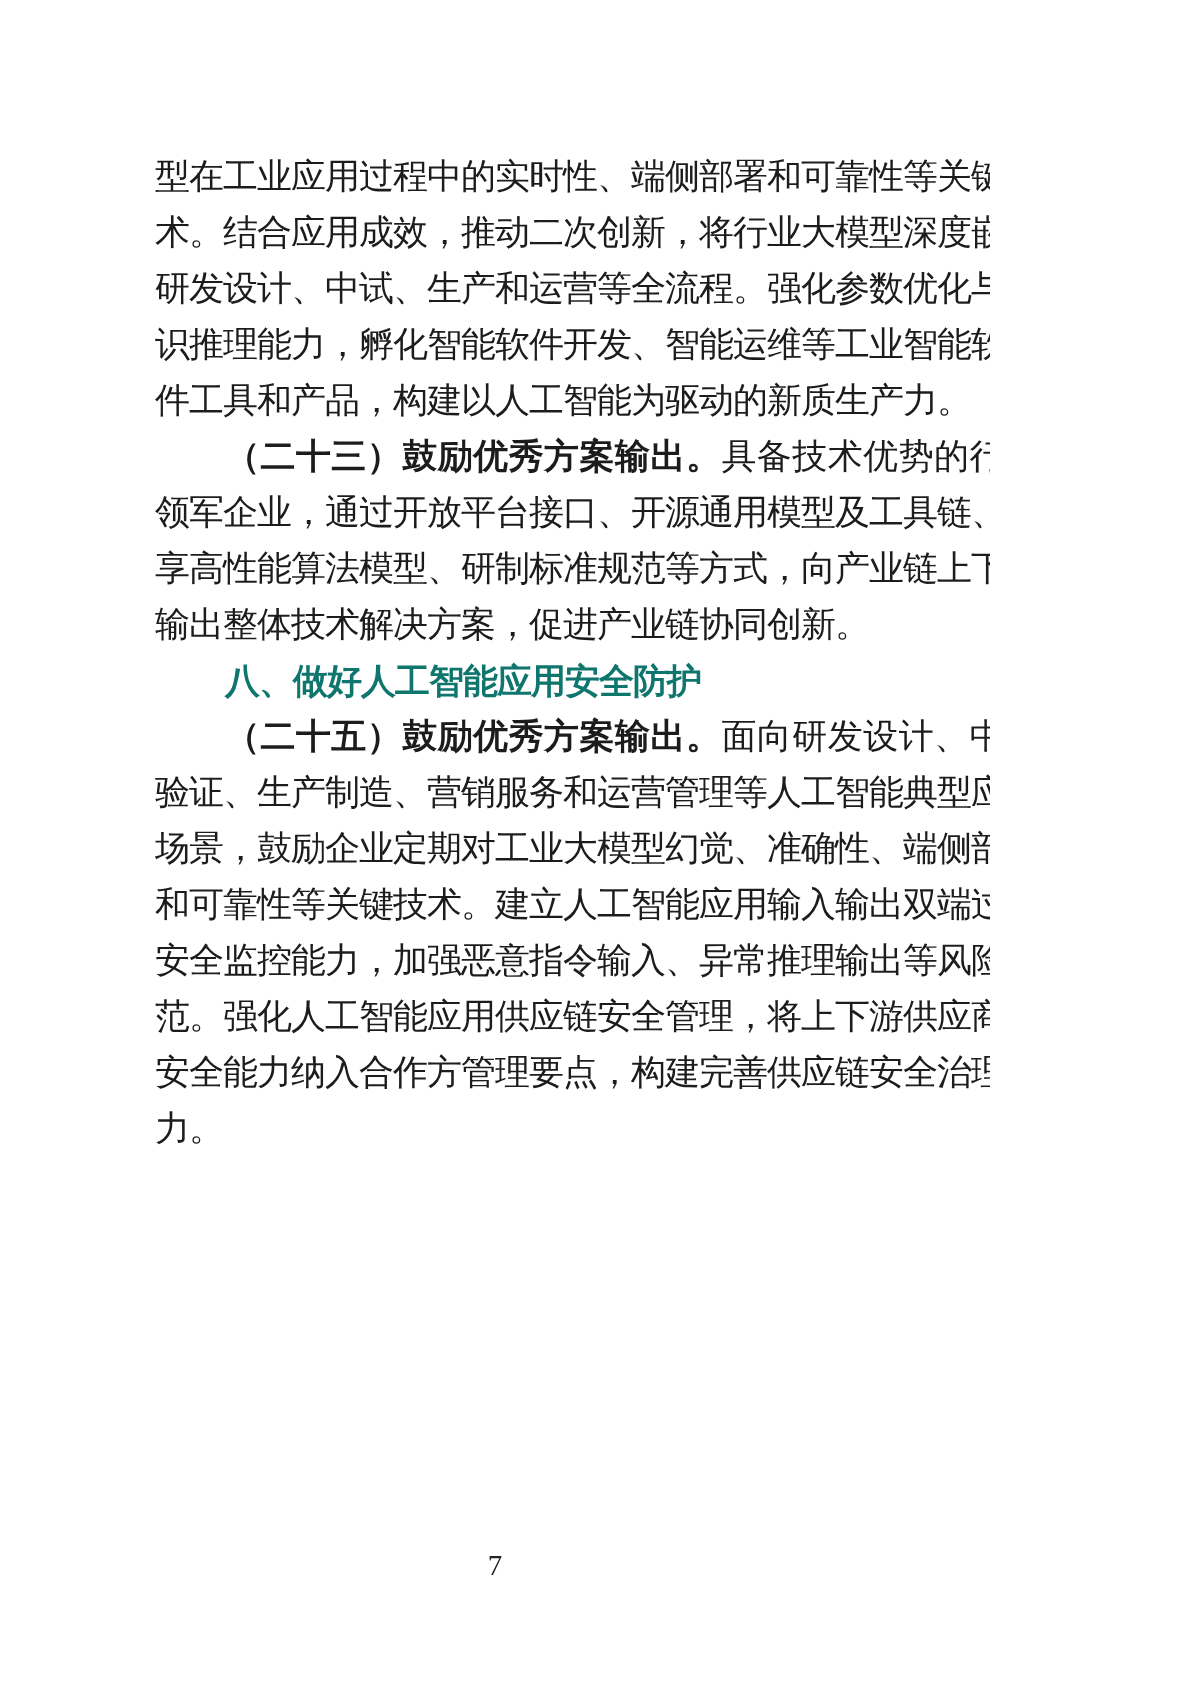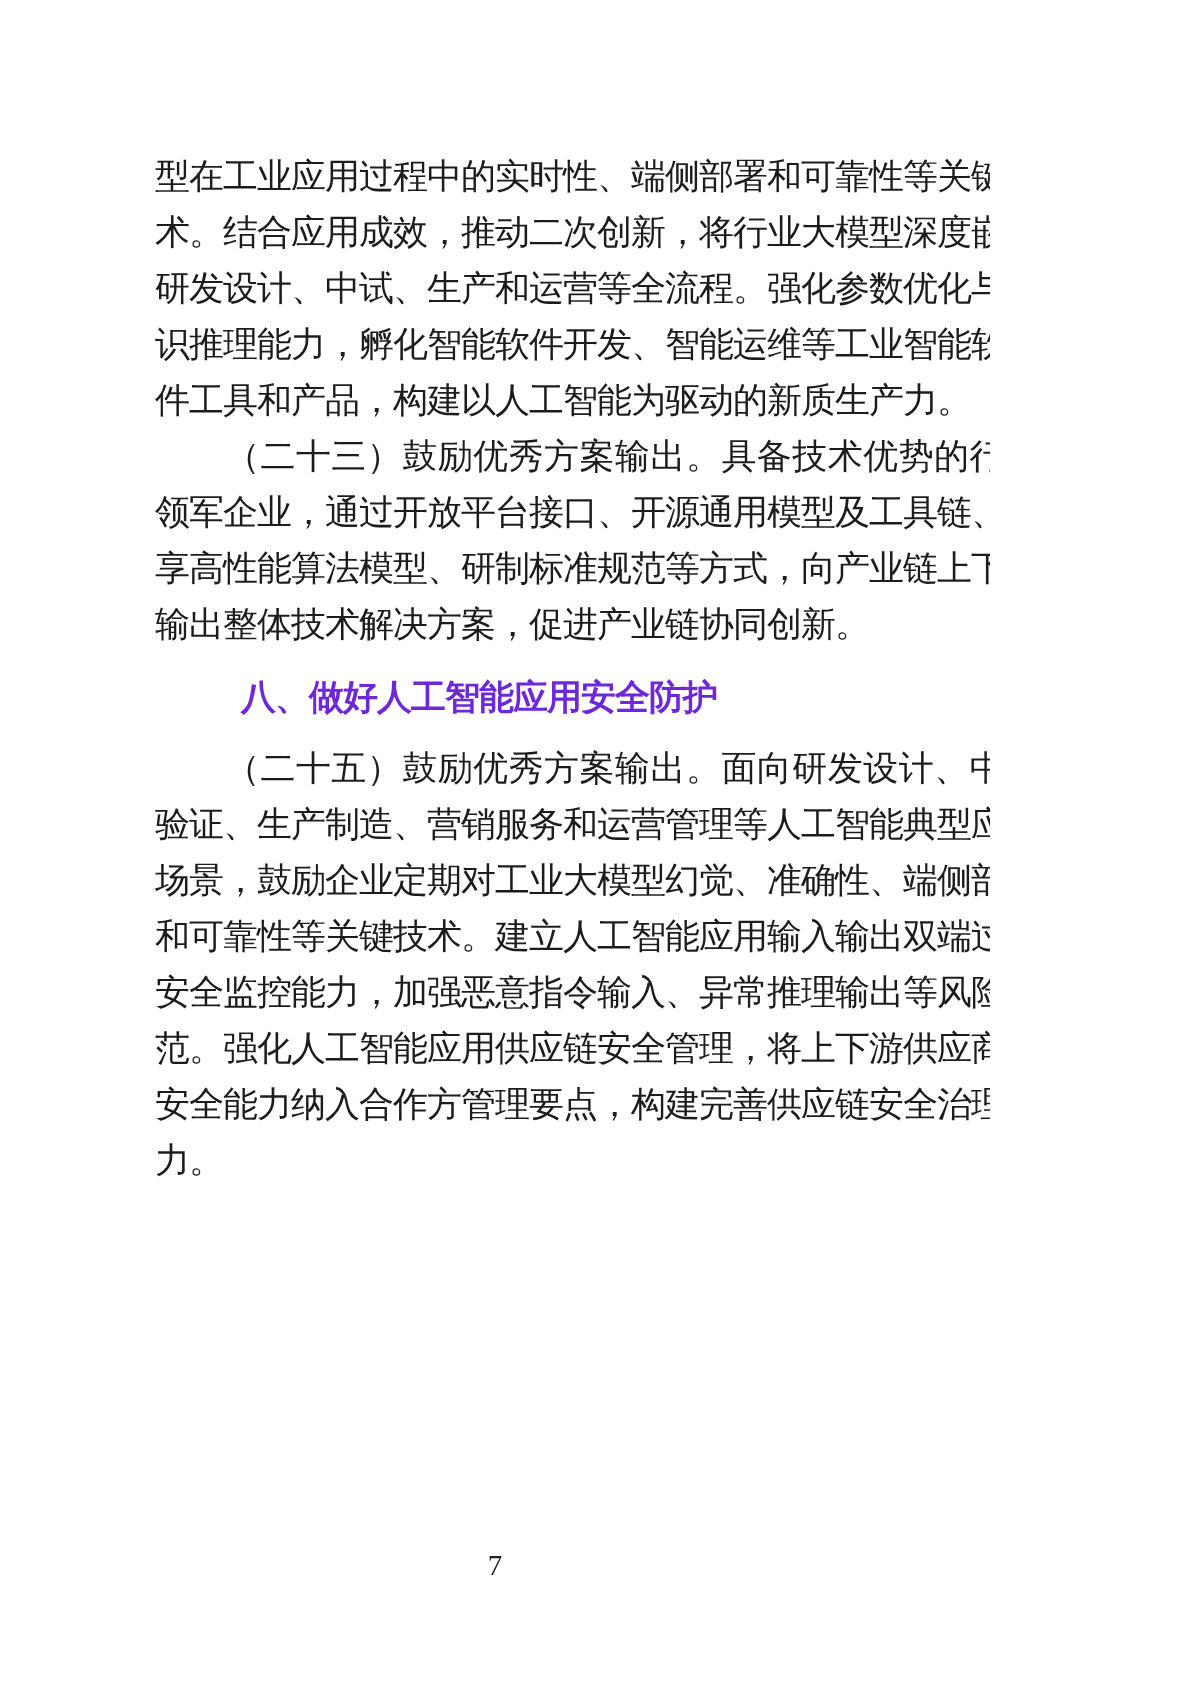--- a/index.html
+++ b/index.html
@@ -27,27 +27,27 @@
     font-size: 35px;
     line-height: 56px;
     letter-spacing: -1px;
     color: #1c1c1c;
     text-align: justify;
     text-justify: inter-ideograph;
     text-indent: 2em;
     word-break: normal;
   }
   .para.no-indent { text-indent: 0; }
-  .lead { font-weight: 400; }
+  .lead { font-weight: 700; }
   .heading {
-    margin: 16px;
+    margin: 0;
     font-size: 35px;
     line-height: 56px;
     letter-spacing: -1px;
-    color: #6d28d9;
+    color: #0f766e;
     text-indent: 2em;
     font-weight: 700;
     font-family: "Liberation Sans", "DejaVu Sans", sans-serif;
   }
   .page-number {
     position: absolute;
     left: 0;
     right: 0;
     top: 1548px;
     text-align: center;

